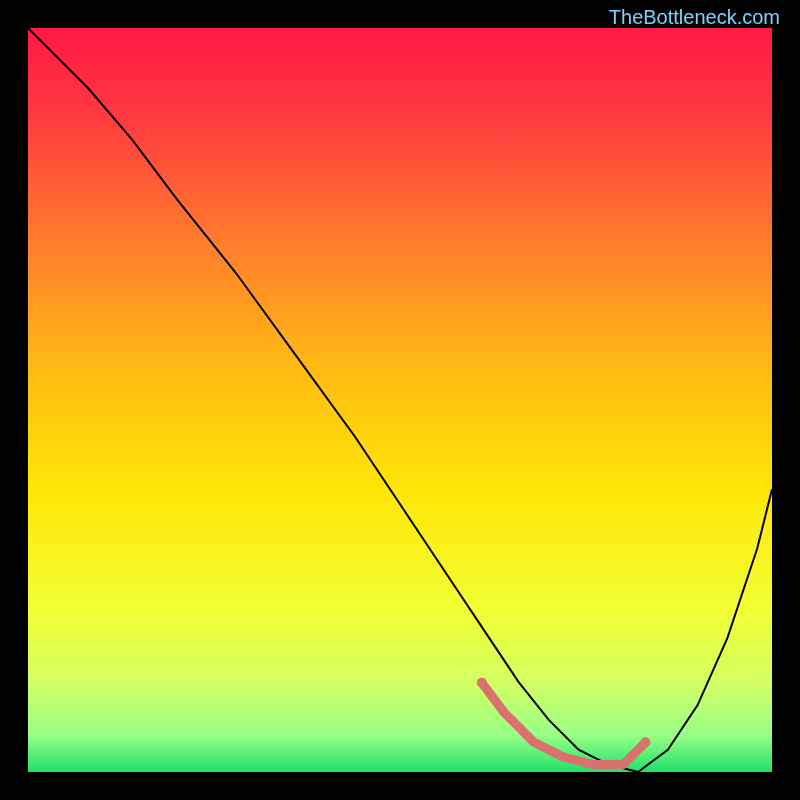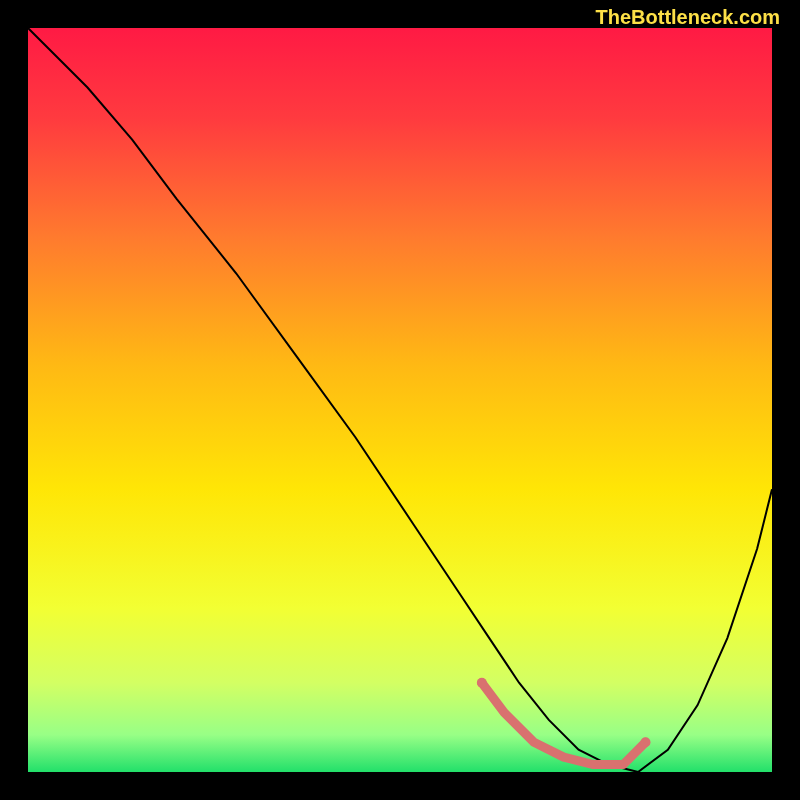--- a/index.html
+++ b/index.html
@@ -7,24 +7,24 @@
   .container {
     width: 800px;
     height: 800px;
     position: relative;
     background: #000;
   }
   .watermark {
     position: absolute;
     top: 6px;
     right: 20px;
-    color: #fde047;
+    color: #7dd3fc;
     font-family: Arial, sans-serif;
     font-size: 20px;
-    font-weight: 700;
+    font-weight: 400;
     z-index: 10;
   }
   .plot-area {
     position: absolute;
     left: 28px;
     top: 28px;
     width: 744px;
     height: 744px;
   }
   .plot-area svg { width: 100%; height: 100%; display: block; }

